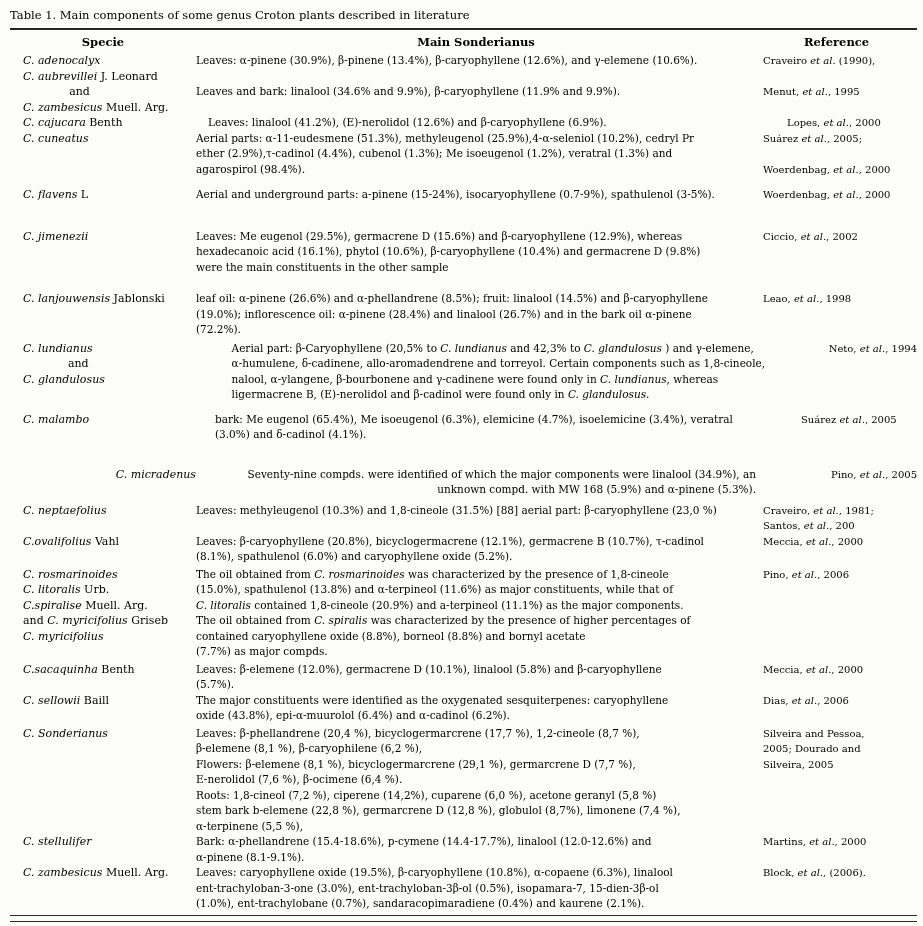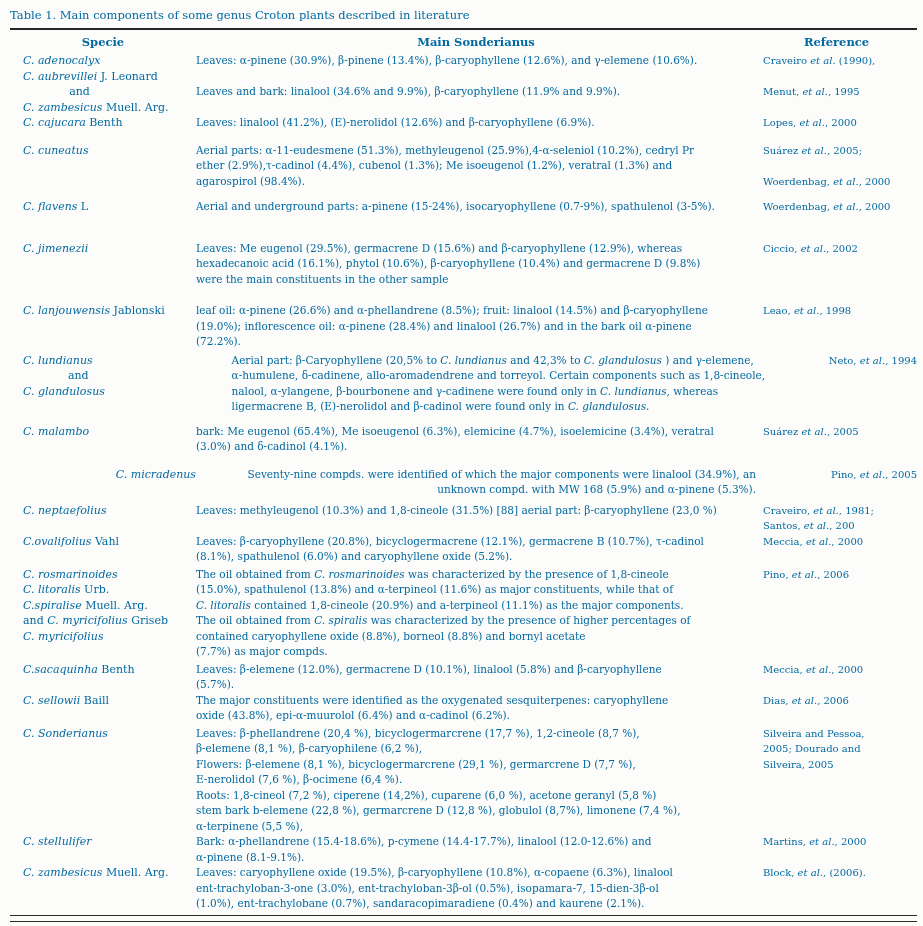--- a/index.html
+++ b/index.html
@@ -1,42 +1,42 @@
 <!DOCTYPE html>
 <html><head>
 <meta charset="utf-8">
 <style>
   html,body{margin:0;padding:0;background:#e8e8e6;}
   .page{
     width:923px;height:926px;box-sizing:border-box;
-    background:#fcfcfa;color:#0369a1;
+    background:#fcfcfa;color:#000000;
     font-family:"DejaVu Serif","Liberation Serif",serif;
     padding:8px 6px 0 10px;overflow:hidden;position:relative;
   }
   .title{font-size:11.5px;line-height:15px;}
   .toprule{border-top:2.5px solid #262626;margin:5px 0 5px 0;}
   .headers{display:flex;font-weight:bold;font-size:11.5px;line-height:15px;margin-bottom:3px;}
   .h-specie{width:186px;text-align:center;}
   .h-comps{width:560px;text-align:center;}
   .h-ref{flex:1;text-align:center;}
   .row{display:flex;}
   .cell{box-sizing:border-box;}
   .cell.specie{width:186px;padding-left:13px;font-size:11px;}
   .cell.components{width:560px;font-size:10.5px;}
   .cell.reference{flex:1;padding-left:7px;font-size:10px;}
   .ln{height:15.5px;line-height:15.5px;white-space:nowrap;}
   .ln.center{text-align:center;padding-right:60px;}
   
-  #table-body .row:nth-child(3){margin-bottom:12px;}
+  #table-body .row:nth-child(3){gap:12px;}
   #table-body .row:nth-child(4){margin-bottom:10px;}
   #table-body .row:nth-child(5){margin-bottom:26px;}
   #table-body .row:nth-child(6){margin-bottom:16px;}
   #table-body .row:nth-child(7){margin-bottom:3px;}
   #table-body .row:nth-child(8){margin-bottom:9px;gap:38px;}
-  #table-body .row:nth-child(9){margin-bottom:12px;}
+  #table-body .row:nth-child(9){margin-bottom:24px;gap:19px;}
   #table-body .row:nth-child(10){margin-bottom:5px;text-align:right;}
   #table-body .row:nth-child(12){margin-bottom:2px;}
   #table-body .row:nth-child(13){margin-bottom:2px;}
   #table-body .row:nth-child(15){margin-bottom:2px;}
   .bottomrule{margin-top:3px;height:5px;border-top:1.5px solid #2a2a2a;border-bottom:1.5px solid #2a2a2a;}
 </style>
 </head>
 <body>
 
 <div class="page">

